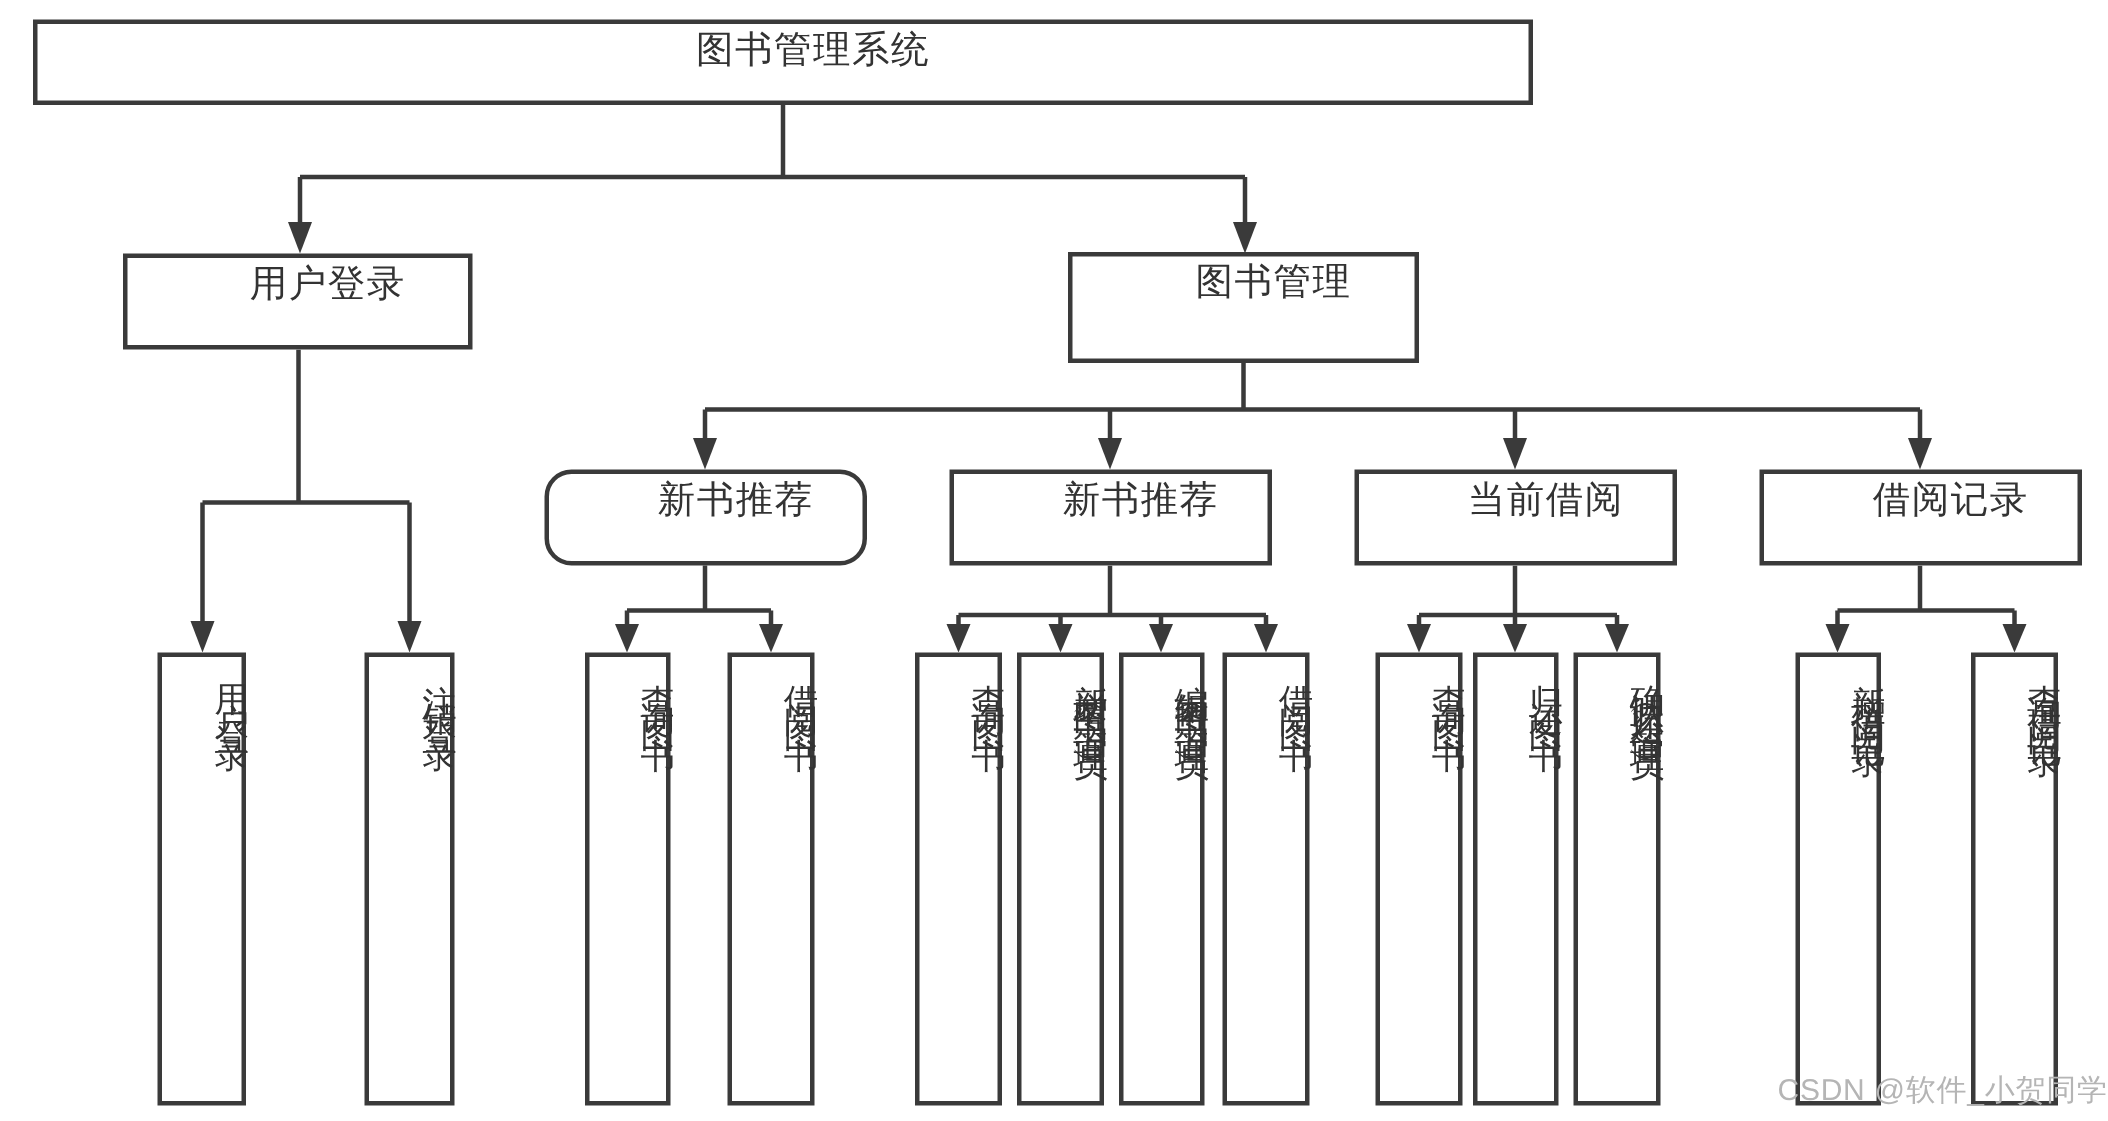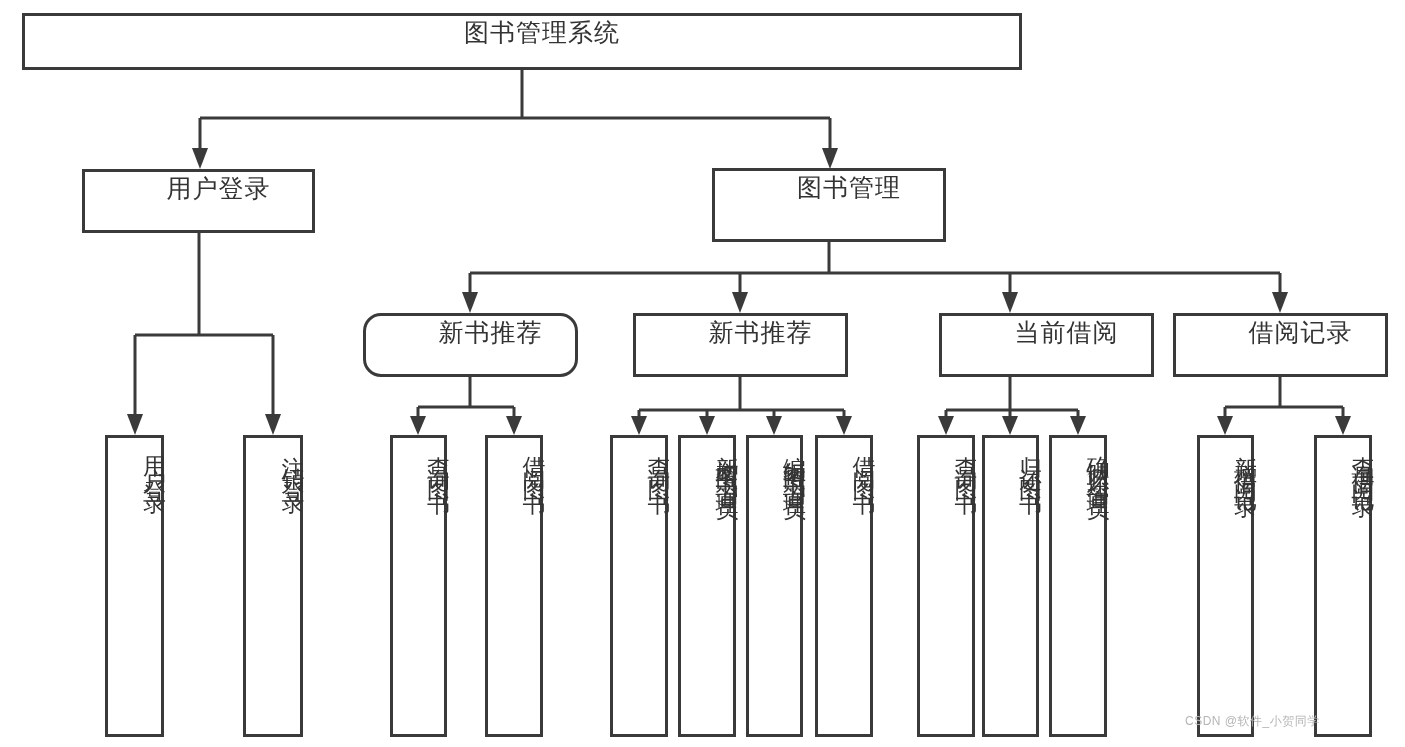--- a/index.html
+++ b/index.html
@@ -43,21 +43,21 @@
     white-space: nowrap;
     color: #333333;
   }
   .ls-4 { letter-spacing: 12px; }
   .ls-6 { letter-spacing: 8px; }
   .ls-9 { letter-spacing: 6px; }
   .watermark {
     position: absolute;
     left: 1185px;
     top: 713px;
-    font-size: 12px;
+    font-size: 20px;
     color: #b5b5b5;
     letter-spacing: 0.5px;
     white-space: nowrap;
     z-index: 3;
   }
 </style>
 </head>
 <body>
 
 <div class="stage">
@@ -115,21 +115,21 @@
   <div class="node" style="left:712px;top:168px;width:234px;height:74px;">
     <span class="lbl-h">图书管理</span>
   </div>
 
   <div class="node" style="left:363px;top:313px;width:215px;height:64px;border-radius:18px;">
     <span class="lbl-h">新书推荐</span>
   </div>
   <div class="node" style="left:633px;top:313px;width:215px;height:64px;">
     <span class="lbl-h">新书推荐</span>
   </div>
-  <div class="node" style="left:903px;top:313px;width:215px;height:64px;margin-left:36px;">
+  <div class="node" style="left:903px;top:313px;width:215px;height:64px;">
     <span class="lbl-h">当前借阅</span>
   </div>
   <div class="node" style="left:1173px;top:313px;width:215px;height:64px;">
     <span class="lbl-h">借阅记录</span>
   </div>
 
   <div class="node" style="left:105px;top:435px;width:59px;height:302px;">
     <span class="lbl-v ls-4">用户登录</span>
   </div>
   <div class="node" style="left:243px;top:435px;width:60px;height:302px;">

